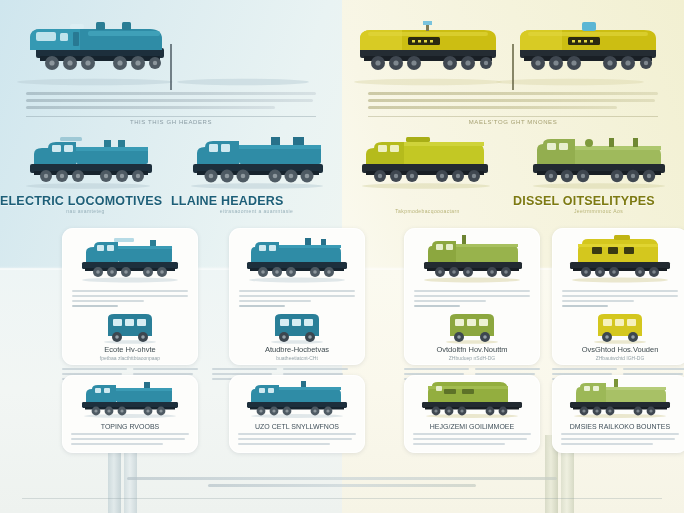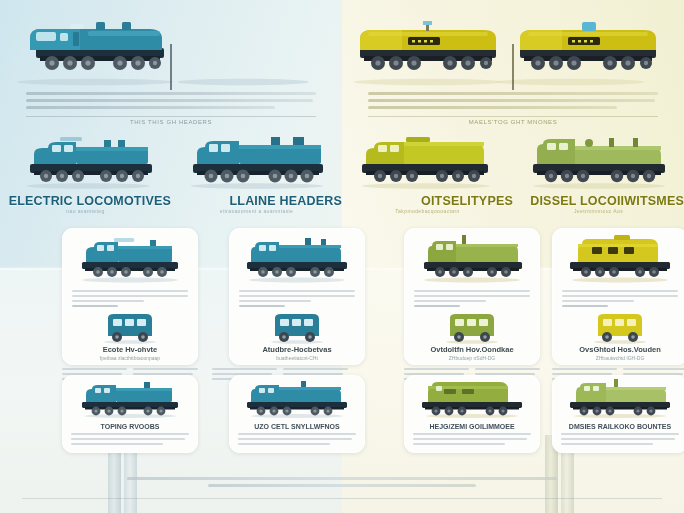--- a/index.html
+++ b/index.html
@@ -50,21 +50,21 @@
               font-size:6px; letter-spacing:.6px; color:#7d8f98; opacity:.85;
               white-space:nowrap; overflow:hidden; }
   .hero.right .hero-text .ln { background:linear-gradient(90deg,#a9a572,#bdb98b 60%,#d2cfa9); }
   .hero.right .hero-rule { background:rgba(150,145,100,.35); }
   .hero.right .hero-cap { color:#97915e; }
   .hero.right .hero-divider { background:#6b6a4a; }
 
   
   .sect { position:absolute; top:132px; width:171px; height:92px; }
   .sect .loco-slot { position:absolute; top:2px; left:0; width:171px; height:58px; }
-  .sect h2 { position:absolute; top:62px; left:0; width:100%; text-align:right;
+  .sect h2 { position:absolute; top:62px; left:0; width:100%; text-align:left;
              font-size:12.5px; font-weight:bold; letter-spacing:.2px; white-space:nowrap;
              color:#1d5f78; text-shadow:0 1px 0 rgba(255,255,255,.6); }
   .sect .sub { position:absolute; top:76px; left:0; width:100%; text-align:center;
                font-size:5px; letter-spacing:.4px; color:#86a2ad; opacity:.8;
                white-space:nowrap; overflow:hidden; }
   .sect.s3 h2, .sect.s4 h2 { color:#7d7a12; text-shadow:0 1px 0 rgba(255,255,255,.6); }
   .sect.s3 .sub, .sect.s4 .sub { color:#a9a45e; }
   .sect.s1{left:0}.sect.s2{left:171px}.sect.s3{left:342px}.sect.s4{left:513px}
 
   
@@ -75,21 +75,21 @@
   .c1{left:62px}.c2{left:229px}.c3{left:404px}.c4{left:552px}
 
   .card .art { position:absolute; top:6px; left:6px; width:124px; height:52px; }
   .card .lines { position:absolute; left:10px; top:62px; width:116px; }
   .card .lines .ln { height:2px; border-radius:1px; margin-bottom:3px;
                      background:#cfd8dc; opacity:.9; }
   .card .lines .ln.a{width:100%}.card .lines .ln.b{width:100%}
   .card .lines .ln.c{width:62%}.card .lines .ln.d{width:40%;background:#b9c6cc;}
   .card .icon-slot { position:absolute; top:82px; left:0; width:100%; height:36px; }
   .card .cap { position:absolute; top:117px; left:0; width:100%; text-align:center;
-               font-size:7.5px; font-weight:bold; color:#3e4a4f; white-space:nowrap;
+               font-size:7.5px; font-weight:normal; color:#3e4a4f; white-space:nowrap;
                overflow:hidden; }
   .card .cap2 { position:absolute; top:127px; left:0; width:100%; text-align:center;
                 font-size:5px; color:#95a3a9; white-space:nowrap; overflow:hidden; }
 
   .card.small .art { top:4px; height:42px; }
   .card.small .cap { top:48px; font-size:7px; color:#41505a; }
   .card.small .blurb { position:absolute; top:58px; left:9px; width:118px; }
   .card.small .blurb .ln { height:2px; border-radius:1px; margin-bottom:3px;
                            background:#ccd6da; opacity:.85; }
   .card.small .blurb .ln.a{width:100%}.card.small .blurb .ln.b{width:97%}
@@ -376,21 +376,20 @@
         <g fill="#7e878e">
           <circle cx="38" cy="42" r="2.2"></circle>
             <circle cx="54" cy="42" r="2.2"></circle>
           <circle cx="70" cy="42" r="2.2"></circle>
             <circle cx="100" cy="42" r="2.2"></circle>
           <circle cx="116" cy="42" r="2.2"></circle>
             <circle cx="132" cy="42" r="2.2"></circle>
         </g>
       </svg>
     </div>
-    <h2>OITSELITYPES</h2>
     <div class="sub">Takpmodebacqoooactarn</div>
   </div>
 
   <div class="sect s4">
     <div class="loco-slot">
       <svg width="171" height="58" viewBox="0 0 171 58">
         <ellipse cx="86" cy="52" rx="66" ry="2.8" fill="#d8d5a8" opacity=".5"></ellipse>
         <rect x="20" y="30" width="132" height="9" rx="2" fill="#222a31"></rect>
         <rect x="24" y="37" width="124" height="4" fill="#181e24"></rect>
         <path d="M30 10 Q30 5 38 5 L62 5 L62 30 L24 30 L24 16 Q24 10 30 10 Z" fill="#93ae4f"></path>
@@ -412,21 +411,21 @@
         <g fill="#7e878e">
           <circle cx="38" cy="42" r="2.2"></circle>
             <circle cx="54" cy="42" r="2.2"></circle>
           <circle cx="70" cy="42" r="2.2"></circle>
             <circle cx="104" cy="42" r="2.2"></circle>
           <circle cx="120" cy="42" r="2.2"></circle>
             <circle cx="136" cy="42" r="2.2"></circle>
         </g>
       </svg>
     </div>
-    <h2>DISSEL LOCOIIWITSMES</h2>
+    <h2>DISSEL OITSELITYPES</h2>
     <div class="sub">Jeetrmmnnouc Aos</div>
   </div>
 
   <div class="card big c1">
     <div class="art">
       <svg width="124" height="52" viewBox="0 0 124 52">
         <ellipse cx="62" cy="46" rx="48" ry="2.4" fill="#cdd9de" opacity=".6"></ellipse>
         <rect x="14" y="28" width="96" height="7" rx="1.6" fill="#1d2f3c"></rect>
         <rect x="17" y="34" width="90" height="3" fill="#16232d"></rect>
         <path d="M26 13 Q26 8 32 8 L50 8 L50 28 L18 28 L18 18 Q18 13 26 13 Z" fill="#2f8ca6"></path>
@@ -567,21 +566,21 @@
         <path d="M46 8 Q46 4 52 4 L84 4 Q90 4 90 9 L90 26 L46 26 Z" fill="#8ca73f"></path>
         <rect x="51" y="9" width="9" height="7" rx="1" fill="#edf2d5"></rect>
         <rect x="63" y="9" width="9" height="7" rx="1" fill="#edf2d5"></rect>
         <rect x="75" y="9" width="9" height="7" rx="1" fill="#edf2d5"></rect>
         <circle cx="55" cy="27" r="5" fill="#3c4750"></circle>
           <circle cx="55" cy="27" r="1.8" fill="#93a0a7"></circle>
         <circle cx="81" cy="27" r="5" fill="#3c4750"></circle>
           <circle cx="81" cy="27" r="1.8" fill="#93a0a7"></circle>
       </svg>
     </div>
-    <div class="cap">Ovtdoltfn Hov.Oondkae</div>
+    <div class="cap">Ovtdoltfn Hov.Nouttm</div>
     <div class="cap2">ZHbuduep nSdH-DG</div>
   </div>
 
   <div class="card big c4">
     <div class="art">
       <svg width="124" height="52" viewBox="0 0 124 52">
         <ellipse cx="62" cy="46" rx="48" ry="2.4" fill="#ddd9b0" opacity=".6"></ellipse>
         <rect x="12" y="28" width="100" height="7" rx="1.6" fill="#222a31"></rect>
         <rect x="15" y="34" width="94" height="3" fill="#181e24"></rect>
         <path d="M24 10 Q24 5 30 5 L92 5 Q100 5 100 13 L100 28 L20 28 L20 16 Q20 10 24 10 Z" fill="#d4c71e"></path>

